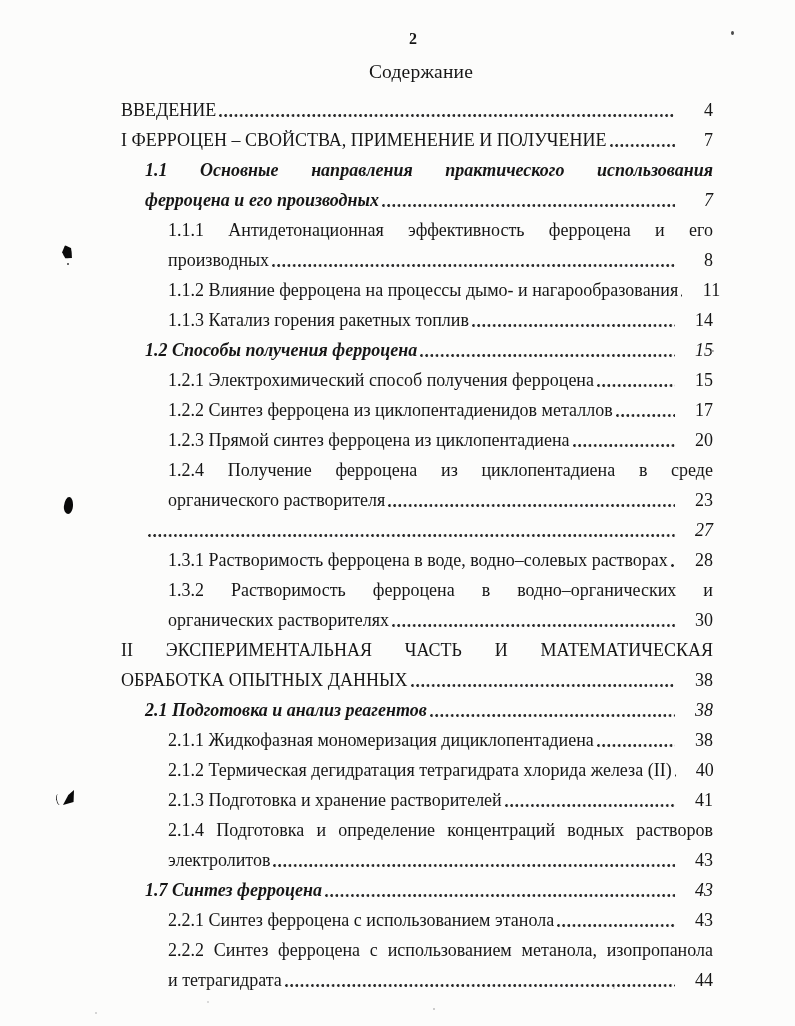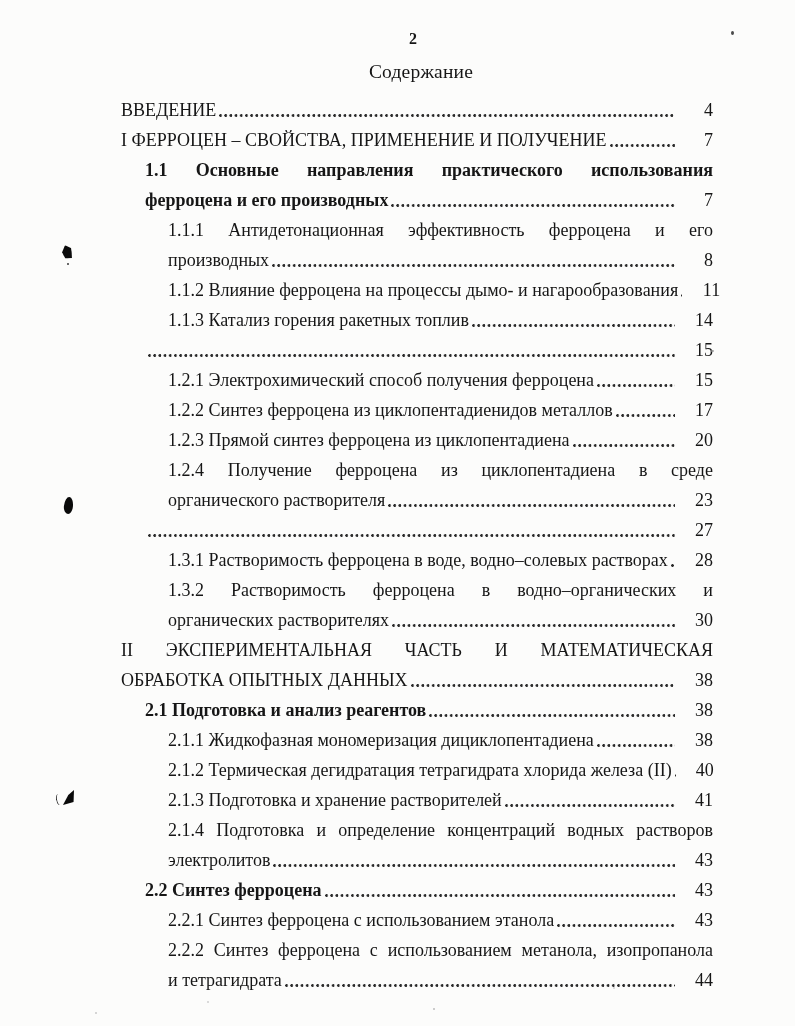--- a/index.html
+++ b/index.html
@@ -18,21 +18,21 @@
   .doc-title {
     position:absolute; top:61px; left:41px; width:760px;
     text-align:center; font-size:19.5px;
     letter-spacing:0.2px;
   }
   .toc {
     position:absolute; left:121px; top:95px; width:592px;
     font-size:18px; line-height:30px;
   }
   .entry { margin:0; }
-  .entry.level-1 { margin-left:24px; }
+  .entry.level-1 { margin-left:24px;font-style:italic; }
   .entry.level-2 { margin-left:47px; }
   .entry.bold { font-weight:bold; }
   .toc-line { display:flex; align-items:center; white-space:nowrap; }
   .toc-line.justified {
     display:block; white-space:normal;
     text-align:justify; text-align-last:justify;
   }
   .title { flex:0 0 auto; }
   .leader {
     flex:1 1 auto; min-width:6px;
@@ -122,20 +122,21 @@
     </div>
     <div class="entry level-2">
       <div class="toc-line">
         <span class="title">1.1.3 Катализ горения ракетных топлив</span>
         <span class="leader"></span>
         <span class="pagenum">14</span>
       </div>
     </div>
     <div class="entry level-1 bold">
       <div class="toc-line">
+        <span class="title">1.2 Способы получения ферроцена</span>
         <span class="leader"></span>
         <span class="pagenum">15</span>
       </div>
     </div>
     <div class="entry level-2">
       <div class="toc-line">
         <span class="title">1.2.1 Электрохимический способ получения ферроцена</span>
         <span class="leader"></span>
         <span class="pagenum">15</span>
       </div>
@@ -222,21 +223,21 @@
     <div class="entry level-2">
       <div class="toc-line justified"><span class="title">2.1.4 Подготовка и определение концентраций водных растворов</span></div>
       <div class="toc-line">
         <span class="title">электролитов</span>
         <span class="leader"></span>
         <span class="pagenum">43</span>
       </div>
     </div>
     <div class="entry level-1 bold">
       <div class="toc-line">
-        <span class="title">2.2 Синтез ферроцена</span>
+        <span class="title">1.7 Синтез ферроцена</span>
         <span class="leader"></span>
         <span class="pagenum">43</span>
       </div>
     </div>
     <div class="entry level-2">
       <div class="toc-line">
         <span class="title">2.2.1 Синтез ферроцена с использованием этанола</span>
         <span class="leader"></span>
         <span class="pagenum">43</span>
       </div>

